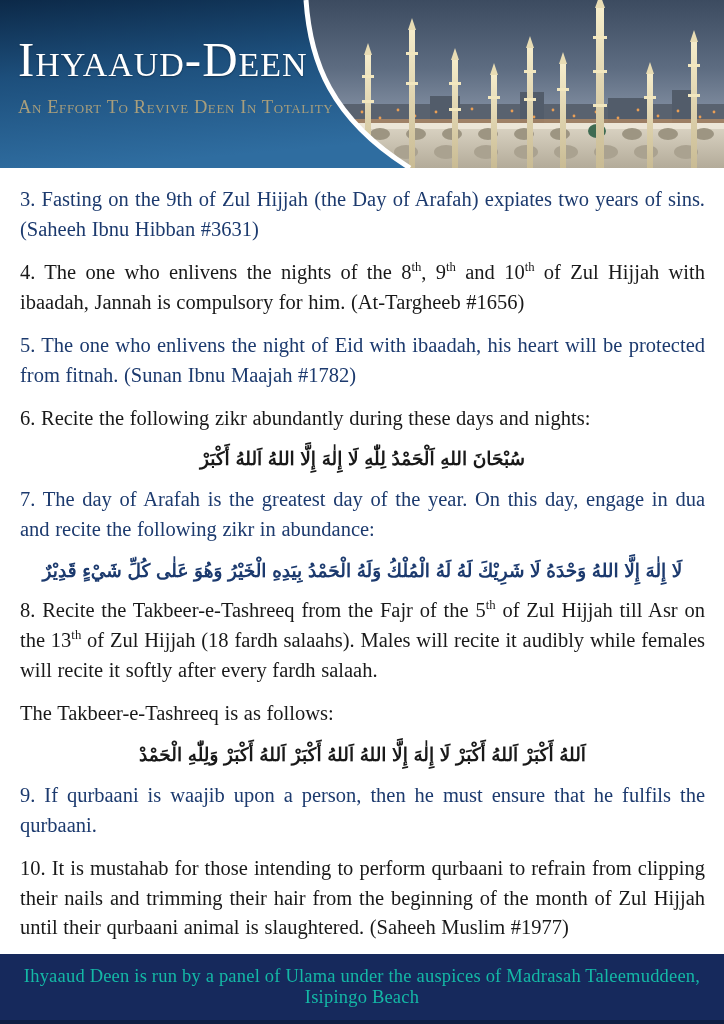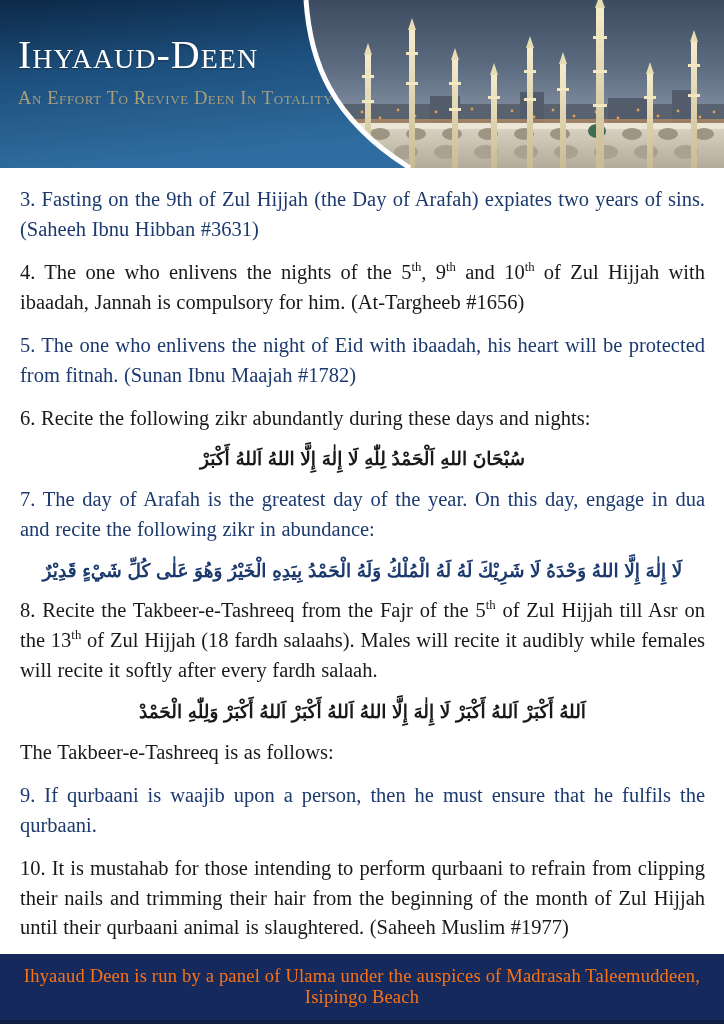--- a/index.html
+++ b/index.html
@@ -17,21 +17,21 @@
   }
   .page{width:724px;height:1024px;display:flex;flex-direction:column;background:#fff;}
 
   
   .header{position:relative;width:724px;height:168px;overflow:hidden;background:#1f5480;flex:0 0 auto;}
   .header svg{position:absolute;top:0;left:0;width:724px;height:168px;display:block;}
   .header-text{position:absolute;top:34px;left:18px;z-index:3;}
   .header-title{
     color:#ffffff;
     font-variant:small-caps;
-    font-size:40px;
+    font-size:49px;
     letter-spacing:1px;
     line-height:1.05;
     font-weight:500;
     text-shadow:0 1px 2px rgba(0,0,0,.35);
   }
   .header-tagline{
     color:var(--tagline-gold);
     font-variant:small-caps;
     font-size:18.5px;
     letter-spacing:.6px;
@@ -64,21 +64,21 @@
 
   
   .footer{
     flex:0 0 auto;
     height:70px;
     background:var(--footer-bg);
     display:flex;align-items:center;justify-content:center;
     border-bottom:4px solid #0e1d42;
   }
   .footer-text{
-    color:#f97316;
+    color:#14b8a6;
     font-size:18.5px;
     letter-spacing:.2px;
     text-align:center;
     padding:0 10px;
   }
 </style>
 </head>
 <body>
 
 <div class="page">
@@ -228,29 +228,29 @@
 
     <div class="header-text">
       <div class="header-title">Ihyaaud-Deen</div>
       <div class="header-tagline">An Effort To Revive Deen In Totality</div>
     </div>
   </div>
 
   <div class="content">
 
   <p class="para navy align-justify"><span>3. Fasting on the 9th of Zul Hijjah (the Day of Arafah) expiates two years of sins. (Saheeh Ibnu Hibban #3631)</span></p>
-      <p class="para black align-justify"><span>4. The one who enlivens the nights of the 5</span><sup>th</sup><span>, 9</span><sup>th</sup><span> and 10</span><sup>th</sup><span> of Zul Hijjah with ibaadah, Jannah is compulsory for him. (At-Targheeb #1656)</span></p>
+      <p class="para black align-justify"><span>4. The one who enlivens the nights of the 8</span><sup>th</sup><span>, 9</span><sup>th</sup><span> and 10</span><sup>th</sup><span> of Zul Hijjah with ibaadah, Jannah is compulsory for him. (At-Targheeb #1656)</span></p>
       <p class="para navy align-justify"><span>5. The one who enlivens the night of Eid with ibaadah, his heart will be protected from fitnah. (Sunan Ibnu Maajah #1782)</span></p>
       <p class="para black align-left"><span>6. Recite the following zikr abundantly during these days and nights:</span></p>
       <p class="para black align-center arabic" dir="rtl"><span>سُبْحَانَ اللهِ اَلْحَمْدُ لِلّٰهِ لَا إِلٰهَ إِلَّا اللهُ اَللهُ أَكْبَرْ</span></p>
       <p class="para navy align-justify"><span>7. The day of Arafah is the greatest day of the year. On this day, engage in dua and recite the following zikr in abundance:</span></p>
       <p class="para navy align-center arabic" dir="rtl"><span>لَا إِلٰهَ إِلَّا اللهُ وَحْدَهُ لَا شَرِيْكَ لَهُ لَهُ الْمُلْكُ وَلَهُ الْحَمْدُ بِيَدِهِ الْخَيْرُ وَهُوَ عَلٰى كُلِّ شَيْءٍ قَدِيْرٌ</span></p>
       <p class="para black align-justify"><span>8. Recite the Takbeer-e-Tashreeq from the Fajr of the 5</span><sup>th</sup><span> of Zul Hijjah till Asr on the 13</span><sup>th</sup><span> of Zul Hijjah (18 fardh salaahs). Males will recite it audibly while females will recite it softly after every fardh salaah.</span></p>
+      <p class="para black align-left"><span>The Takbeer-e-Tashreeq is as follows:</span></p>
       <p class="para black align-center arabic" dir="rtl"><span>اَللهُ أَكْبَرْ اَللهُ أَكْبَرْ لَا إِلٰهَ إِلَّا اللهُ اَللهُ أَكْبَرْ اَللهُ أَكْبَرْ وَلِلّٰهِ الْحَمْدْ</span></p>
-      <p class="para black align-left"><span>The Takbeer-e-Tashreeq is as follows:</span></p>
       <p class="para navy align-justify"><span>9. If qurbaani is waajib upon a person, then he must ensure that he fulfils the qurbaani.</span></p>
       <p class="para black align-justify"><span>10. It is mustahab for those intending to perform qurbaani to refrain from clipping their nails and trimming their hair from the beginning of the month of Zul Hijjah until their qurbaani animal is slaughtered. (Saheeh Muslim #1977)</span></p>
     </div>
 
   <div class="footer">
     <div class="footer-text">Ihyaaud Deen is run by a panel of Ulama under the auspices of Madrasah Taleemuddeen, Isipingo Beach</div>
   </div>
 
 </div>
 

